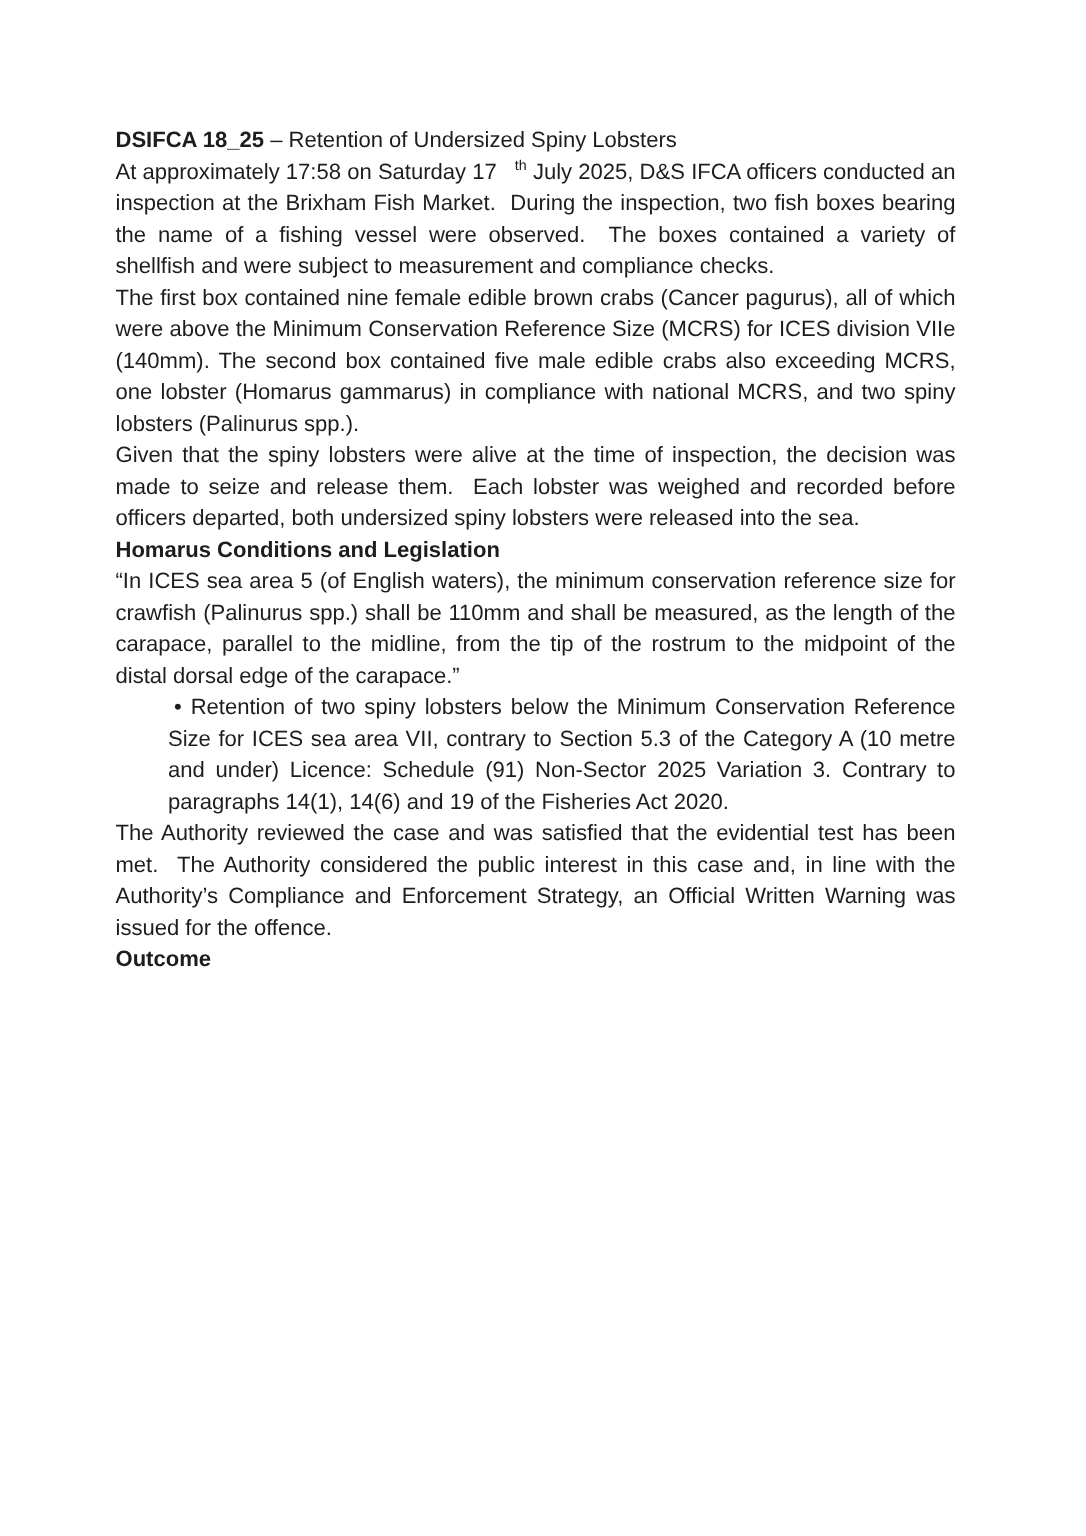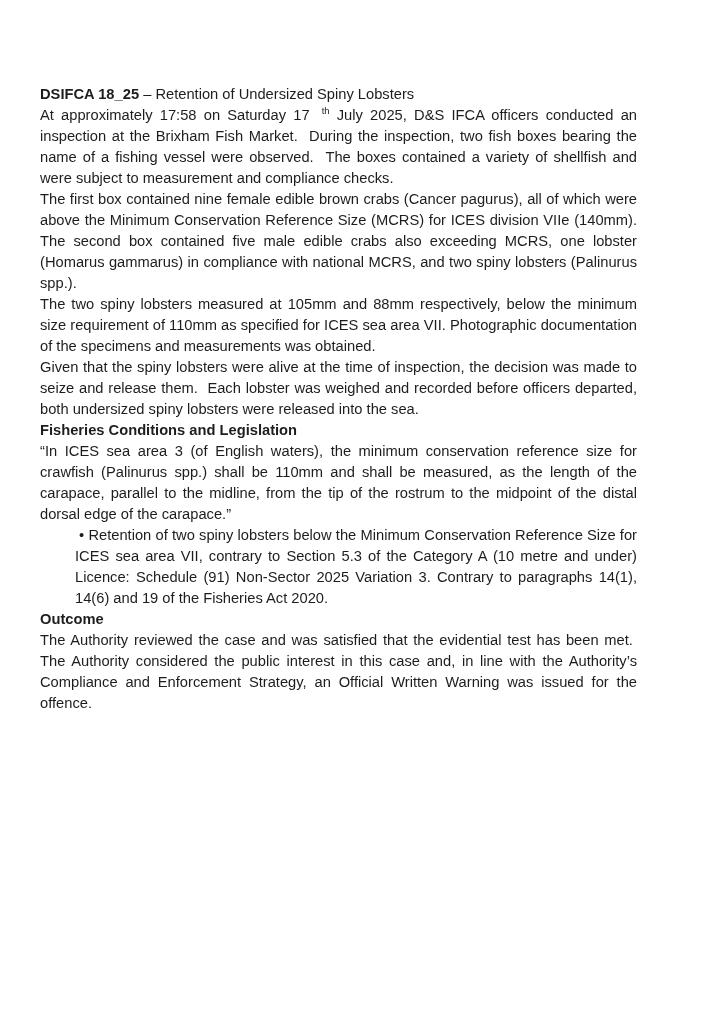--- a/index.html
+++ b/index.html
@@ -3,21 +3,21 @@
 <meta charset="utf-8">
 <style>
   html, body { margin: 0; padding: 0; background: #e8e8e8; }
   .page {
     position: relative;
     width: 724px;
     height: 1024px;
     margin: 0 auto;
     background: #ffffff;
     box-sizing: border-box;
-    padding: 84px 87px 0 40px;
+    padding: 84px 87px 0 77px;
     font-family: "Liberation Sans", "DejaVu Sans", sans-serif;
     font-size: 14.7px;
     line-height: 21px;
     color: #1d1d1d;
     overflow: hidden;
   }
   .page p { margin: 0; text-align: justify; }
   .mb  { margin-bottom: 7px; }
   .mb0 { margin-bottom: 0; }
   .b   { font-weight: 700; }
@@ -29,31 +29,30 @@
 <body>
 
 <div class="page">
 
   <p class="mb"><span class="b">DSIFCA 18_25</span><span> – Retention of Undersized Spiny Lobsters</span></p>
 
   <p class="mb"><span>At approximately 17:58 on Saturday 17</span><span class="sup">th</span><span> July 2025, D&amp;S IFCA officers conducted an inspection at the Brixham Fish Market.&nbsp; During the inspection, two fish boxes bearing the name of a fishing vessel were observed.&nbsp; The boxes contained a variety of shellfish and were subject to measurement and compliance checks.</span></p>
 
   <p class="mb"><span>The first box contained nine female edible brown crabs (</span><span class="i">Cancer pagurus</span><span>), all of which were above the Minimum Conservation Reference Size (MCRS) for ICES division VIIe (140mm). The second box contained five male edible crabs also exceeding MCRS, one lobster (</span><span class="i">Homarus gammaru</span><span>s) in compliance with national MCRS, and two spiny lobsters (</span><span class="i">Palinurus spp</span><span>.).</span></p>
 
-  <p class="mb"><span>The two spiny lobsters measured at 105mm and 88mm respectively, below the minimum size requirement of 110mm as specified for ICES sea area VII. Photographic documentation of the specimens and measurements was obtained.</span></p>
 
   <p class="mb"><span>Given that the spiny lobsters were alive at the time of inspection, the decision was made to seize and release them.&nbsp; Each lobster was weighed and recorded before officers departed, both undersized spiny lobsters were released into the sea.</span></p>
 
-  <p class="mb"><span class="b">Fisheries Conditions and Legislation</span></p>
+  <p class="mb"><span class="b">Homarus Conditions and Legislation</span></p>
 
 
-  <p class="mb"><span>“In ICES sea area 3 (of English waters), the minimum conservation reference size for crawfish (Palinurus spp.) shall be 110mm and shall be measured, as the length of the carapace, parallel to the midline, from the tip of the rostrum to the midpoint of the distal dorsal edge of the carapace.”</span></p>
+  <p class="mb"><span>“In ICES sea area 5 (of English waters), the minimum conservation reference size for crawfish (Palinurus spp.) shall be 110mm and shall be measured, as the length of the carapace, parallel to the midline, from the tip of the rostrum to the midpoint of the distal dorsal edge of the carapace.”</span></p>
 
 
   <p class="mb bullet-item">
     <span>• </span><span><span>Retention of two spiny lobsters below the Minimum Conservation Reference Size for ICES sea area VII, contrary to Section 5.3 of the Category A (10 metre and under) Licence: Schedule (91) Non-Sector 2025 Variation 3. Contrary to paragraphs 14(1), 14(6) and 19 of the Fisheries Act 2020.</span></span>
   </p>
 
+  <p class="mb0"><span>The Authority reviewed the case and was satisfied that the evidential test has been met.&nbsp; The Authority considered the public interest in this case and, in line with the Authority’s Compliance and Enforcement Strategy, an Official Written Warning was issued for the offence.</span></p>
+
   <p class="mb0"><span class="b">Outcome</span></p>
-
-  <p class="mb0"><span>The Authority reviewed the case and was satisfied that the evidential test has been met.&nbsp; The Authority considered the public interest in this case and, in line with the Authority’s Compliance and Enforcement Strategy, an Official Written Warning was issued for the offence.</span></p>
 
 </div>
 
 </body></html>

